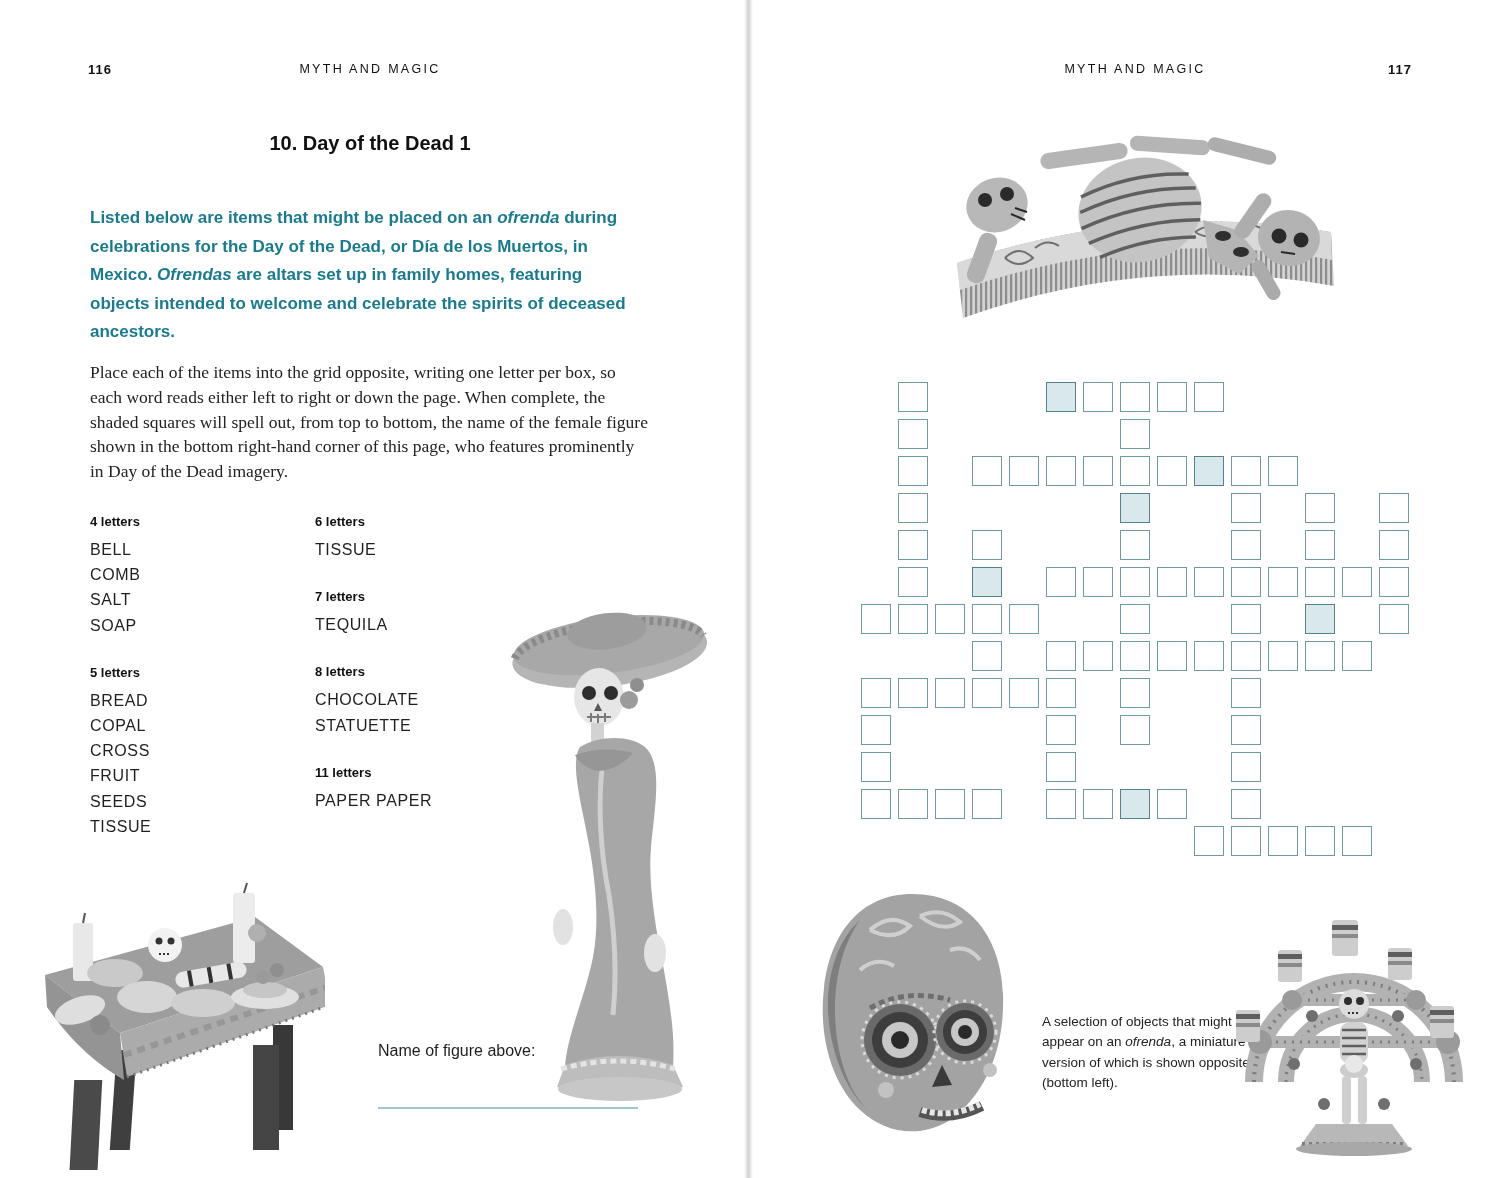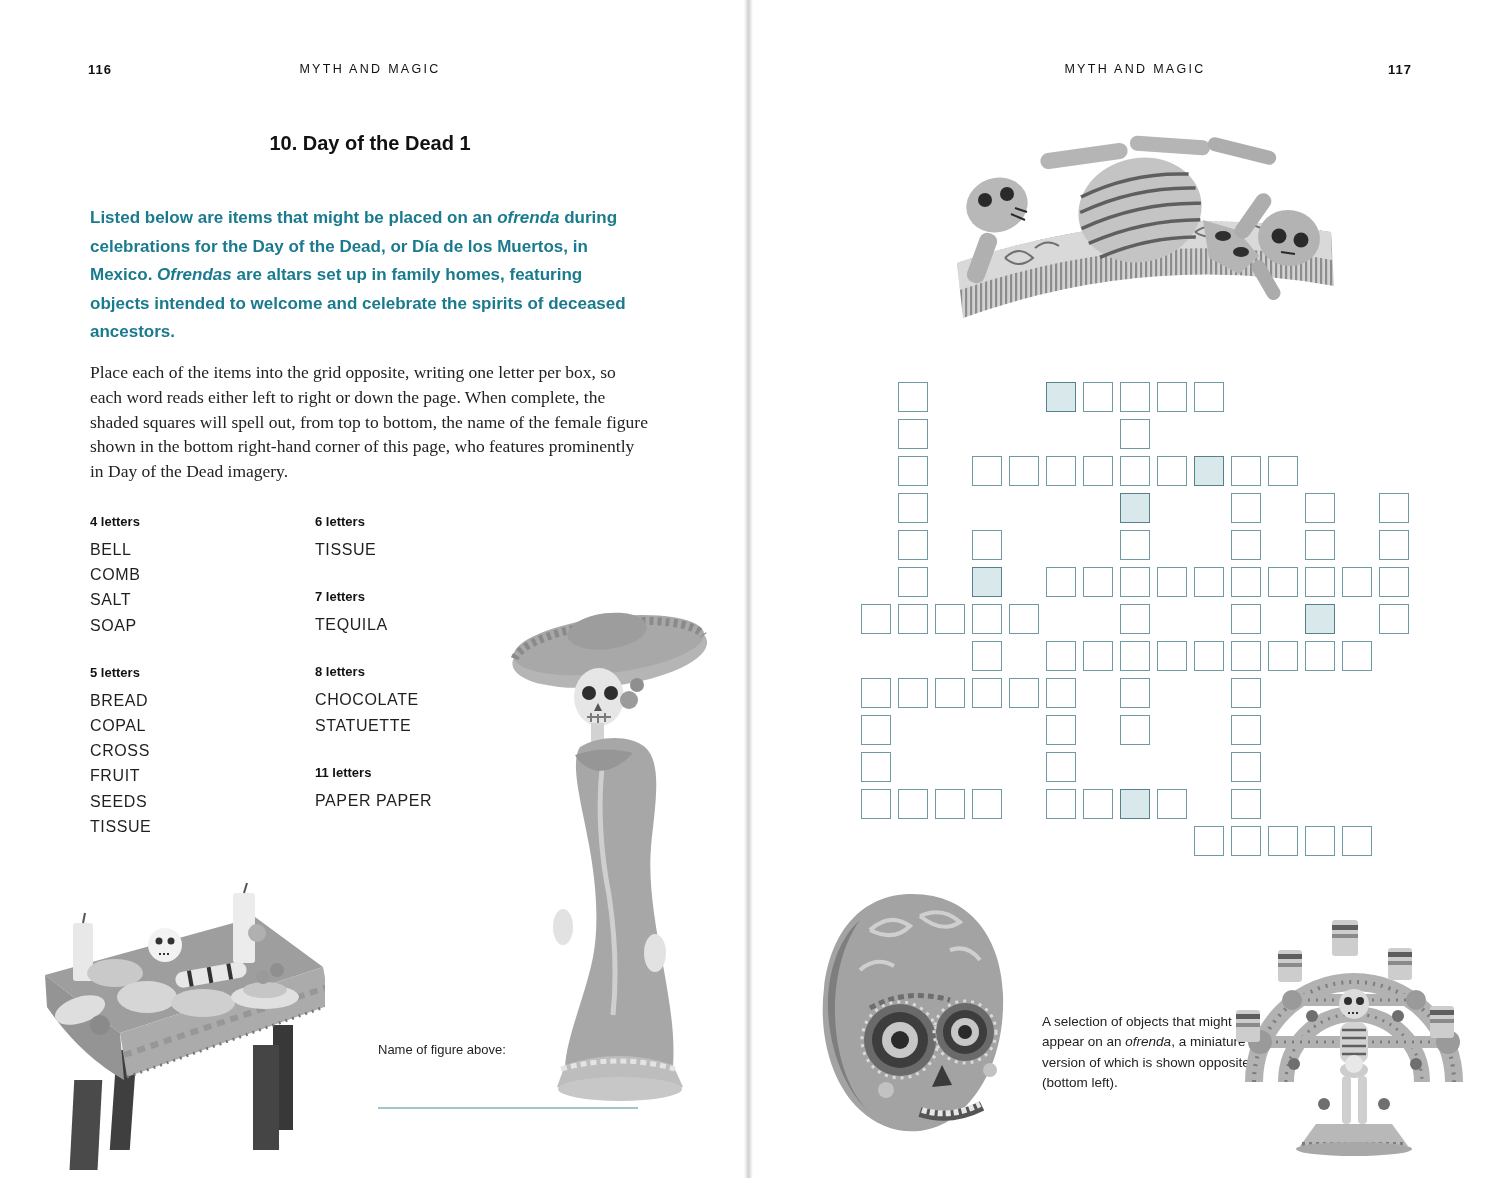--- a/index.html
+++ b/index.html
@@ -11,21 +11,21 @@
   .running-head{font-size:12.5px;font-weight:normal;letter-spacing:2.3px;color:#111;}
   .pagenum{font-size:13px;font-weight:bold;letter-spacing:1px;color:#111;}
   .title{font-size:20px;font-weight:bold;color:#111;}
   .intro{width:550px;font-size:17px;font-weight:600;line-height:28.6px;color:var(--teal);}
   .intro .it{font-style:italic;}
   .serifpara{width:560px;font-family:"Liberation Serif",serif;font-size:17.5px;line-height:24.8px;color:#222;}
   .wordcol{width:220px;}
   .wgroup{margin-bottom:27px;}
   .wlabel{font-size:13px;font-weight:bold;color:#111;margin-bottom:8px;}
   .word{font-size:16px;line-height:25.2px;letter-spacing:0.6px;color:#1f1f1f;}
-  .nameprompt{font-size:13px;color:#1f1f1f;}
+  .nameprompt{font-size:16px;color:#1f1f1f;}
   .answer-line{width:260px;height:2px;background:#9fc6cc;}
   .cell{position:absolute;width:30px;height:30px;background:#fff;border:1.5px solid var(--grid-border);}
   .cell.shaded{background:var(--grid-shaded);border-color:var(--grid-shaded-border);}
   .caption{width:214px;font-size:13.5px;line-height:20.4px;color:#222;}
   .caption .it{font-style:italic;}
   svg{display:block;}
 </style>
 </head>
 <body>
 

